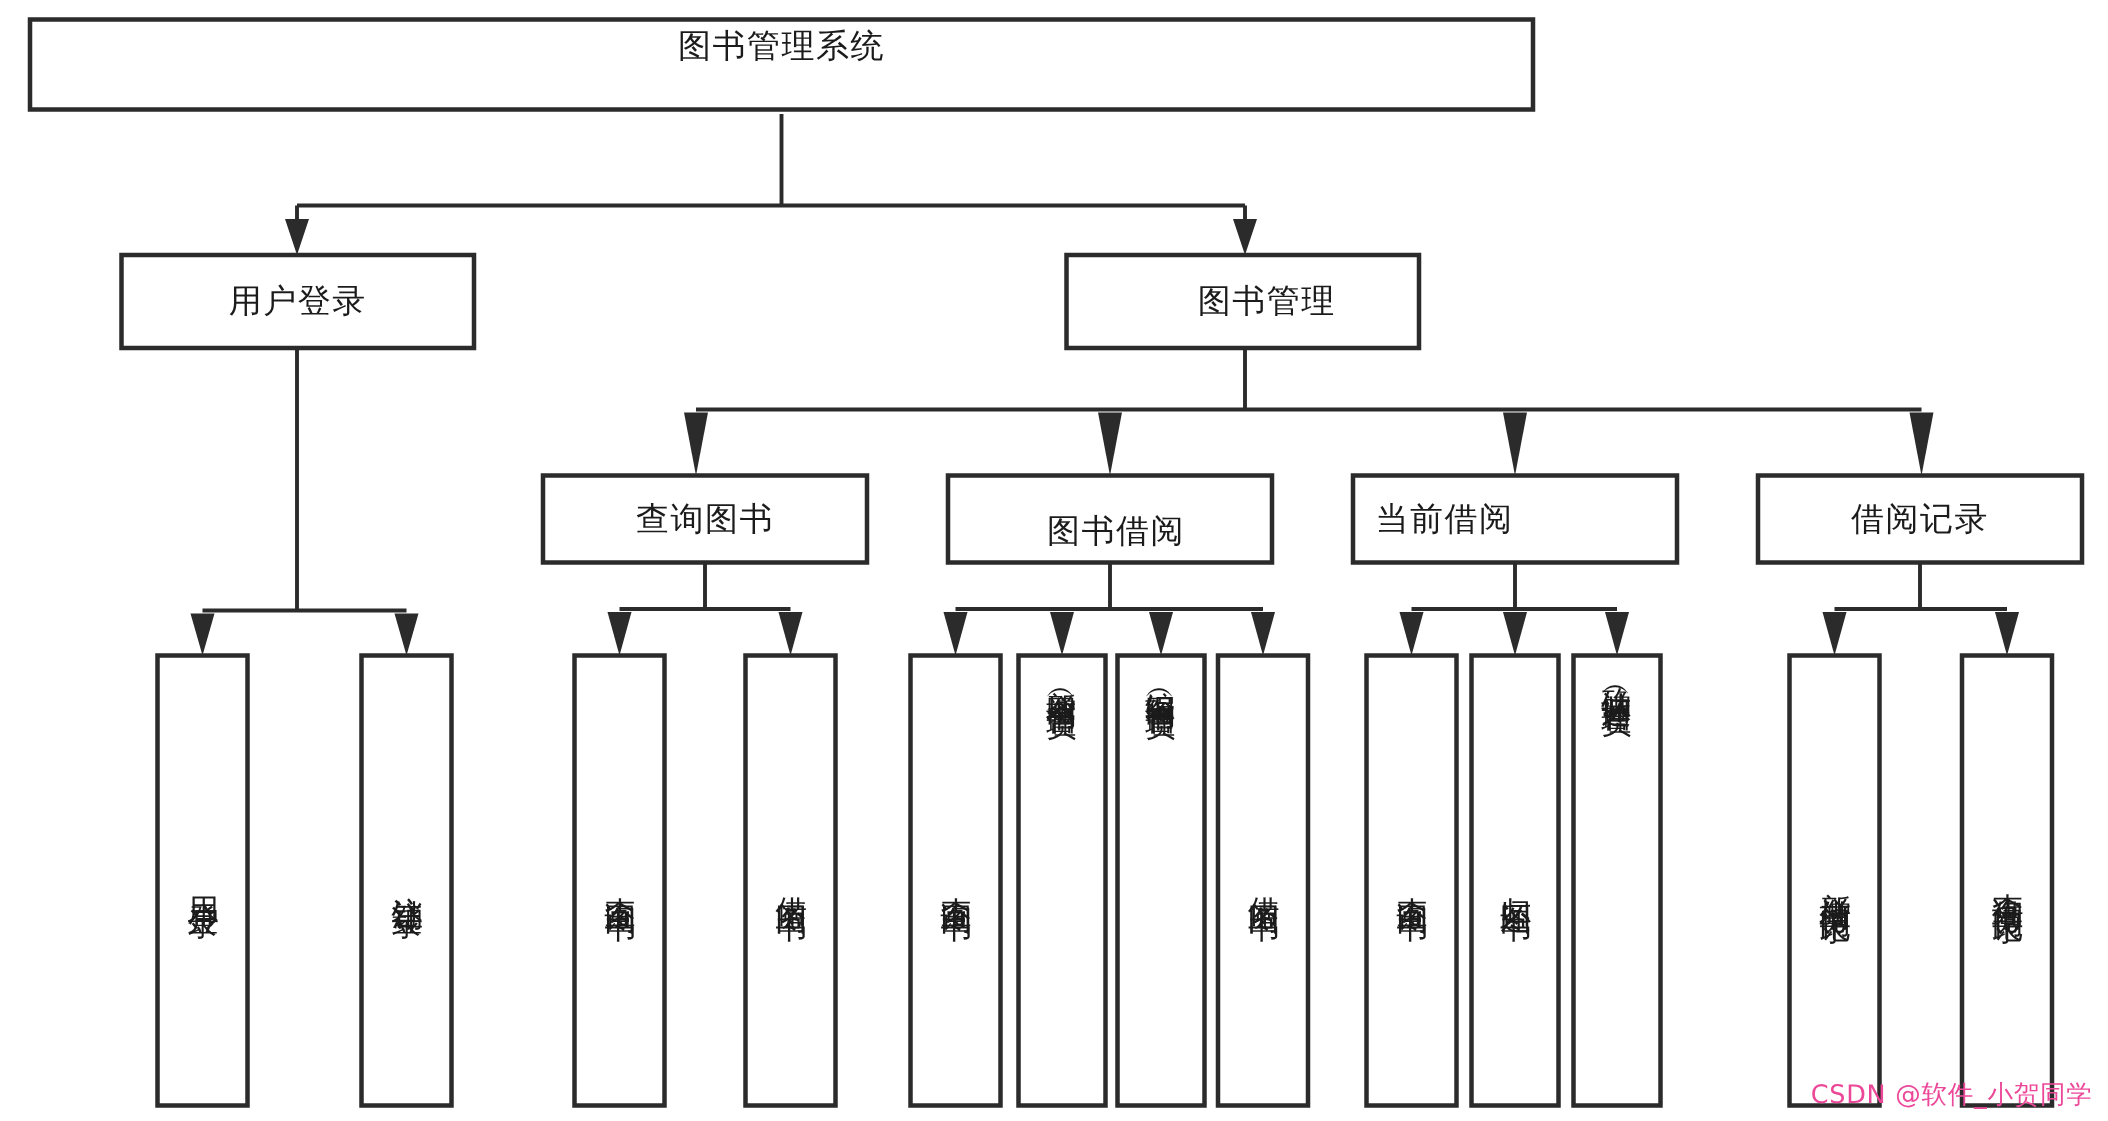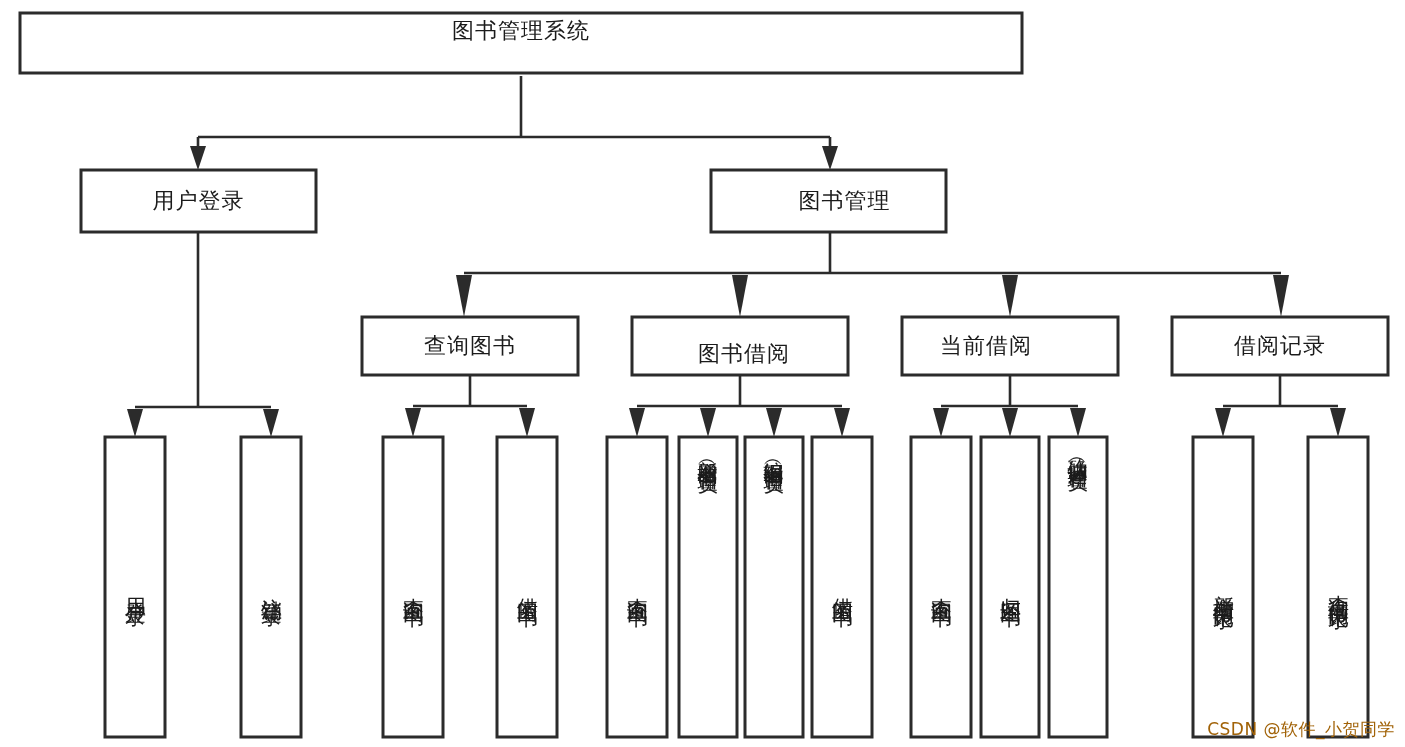--- a/index.html
+++ b/index.html
@@ -66,21 +66,21 @@
     pointer-events: none;
   }
   .node-label-v.small {
     font-size: 20px;
     letter-spacing: 2px;
   }
   .watermark {
     position: absolute;
     right: 10px;
     bottom: 6px;
-    color: #a16207;
+    color: #ec4899;
     font-size: 17px;
     letter-spacing: 0.5px;
     white-space: nowrap;
   }
 </style>
 </head>
 <body>
 
 <div id="diagram-root">
 
@@ -162,21 +162,21 @@
     </g>
   </svg>
 
   <div class="node-label-h" style="left:20px; top:1px; width:1002px; height:60px;">图书管理系统</div>
 
   <div class="node-label-h" style="left:81px; top:170px; width:235px; height:62px;">用户登录</div>
   <div class="node-label-h" style="left:711px; top:170px; width:235px; height:62px;padding-left:16px;">图书管理</div>
 
   <div class="node-label-h" style="left:362px; top:317px; width:216px; height:58px;">查询图书</div>
   <div class="node-label-h" style="left:632px; top:325px; width:224px; height:58px;">图书借阅</div>
-  <div class="node-label-h" style="left:892px; top:317px; width:188px; height:58px;">当前借阅</div>
+  <div class="node-label-h" style="left:869px; top:317px; width:188px; height:58px;">当前借阅</div>
   <div class="node-label-h" style="left:1172px; top:317px; width:216px; height:58px;border-radius:16px;">借阅记录</div>
 
   <div class="node-label-v" style="left:105px; top:437px; width:60px; height:300px;">用户登录</div>
   <div class="node-label-v" style="left:241px; top:437px; width:60px; height:300px;">注销登录</div>
 
   <div class="node-label-v" style="left:383px; top:437px; width:60px; height:300px;">查询图书</div>
   <div class="node-label-v" style="left:497px; top:437px; width:60px; height:300px;">借阅图书</div>
 
   <div class="node-label-v" style="left:607px; top:437px; width:60px; height:300px;">查询图书</div>
   <div class="node-label-v small" style="left:679px; top:437px; width:58px; height:300px; justify-content:flex-start; padding-top:8px; box-sizing:border-box;">新增图书（管理员）</div>

